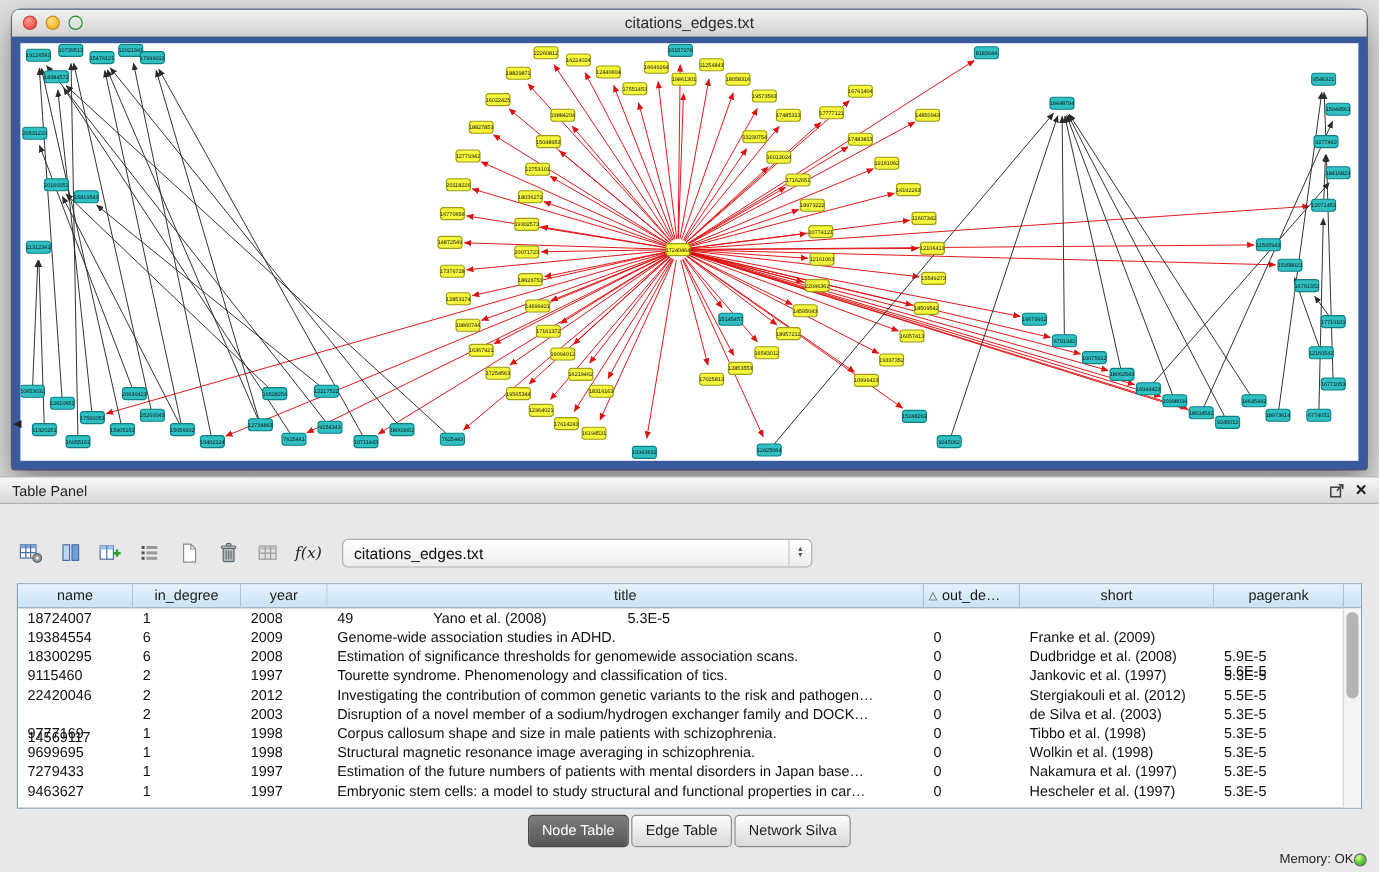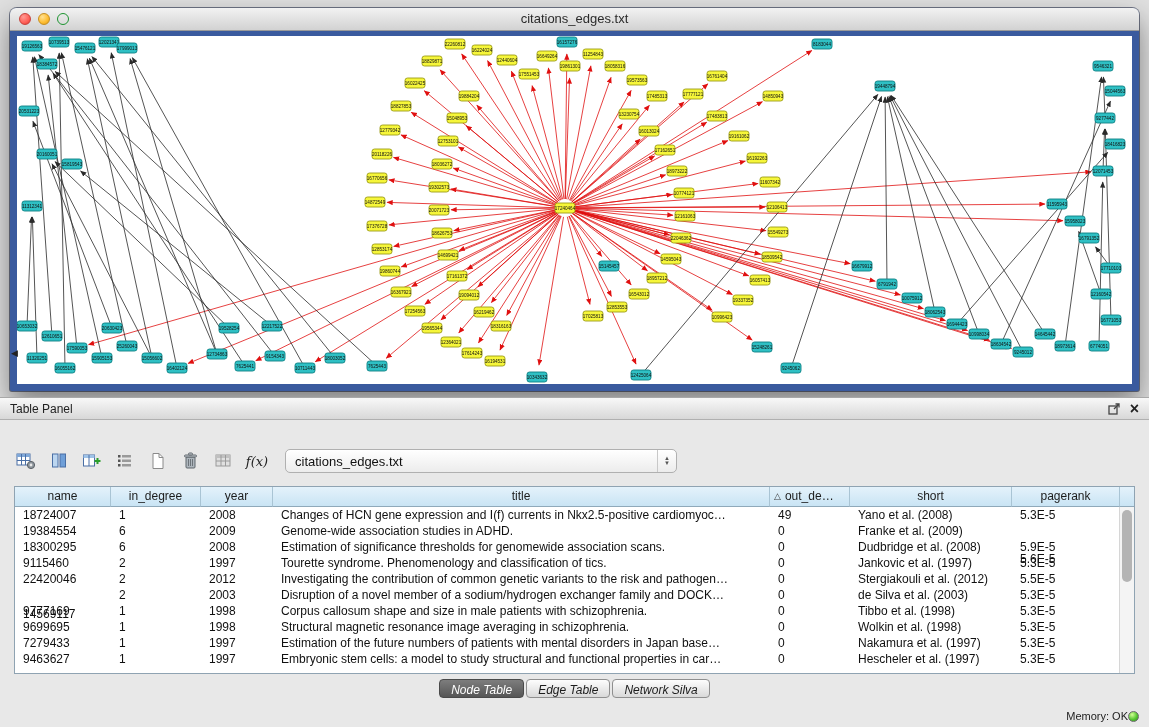--- a/index.html
+++ b/index.html
@@ -42,21 +42,21 @@
   .th.sorted{justify-content:flex-start;padding-left:4px;}
   .th .tri{font-size:9px;margin-right:4px;color:#3c3c3c;}
   .corner{box-sizing:border-box;width:14px;height:20px;background:linear-gradient(#e4f2fb,#c9e4f4);border-bottom:1px solid #8fa9ba;}
   .tbody{position:absolute;left:0;top:20px;bottom:0;width:1105px;overflow:hidden;}
   .tr{display:flex;height:16px;}
   .td{box-sizing:border-box;height:16px;line-height:16px;font-size:12px;color:#101010;padding-left:8px;white-space:nowrap;overflow:hidden;}
   .vscroll{position:absolute;right:0;top:20px;bottom:0;width:14px;background:#f4f4f4;border-left:1px solid #d6d6d6;}
   .vthumb{position:absolute;left:2px;right:2px;top:3px;height:72px;border-radius:5px;background:#b4b4b4;}
 
   .tabs-row{margin-top:5px;text-align:center;}
-  .tab{display:inline-block;height:19px;line-height:17px;padding:2px 11px;font-size:12px;font-family:"Liberation Sans",sans-serif;border:1px solid #8f8f8f;background:linear-gradient(#fdfdfd,#d9d9d9);color:#1c1c1c;border-radius:4px;margin:0 1px;cursor:default;font-style:italic;}
+  .tab{display:inline-block;height:27px;line-height:17px;padding:2px 11px;font-size:12px;font-family:"Liberation Sans",sans-serif;border:1px solid #8f8f8f;background:linear-gradient(#fdfdfd,#d9d9d9);color:#1c1c1c;border-radius:4px;margin:0 1px;cursor:default;}
   .tab.sel{background:linear-gradient(#7d7d7d,#565656);color:#ffffff;border-color:#4a4a4a;}
 
   .status-row{position:absolute;right:10px;bottom:5px;display:flex;align-items:center;font-size:11px;color:#222;}
   .mem-dot{width:11px;height:11px;border-radius:50%;background:radial-gradient(circle at 35% 30%,#d2ff96,#58c832 55%,#2f8f1d);border:1px solid #6a6a6a;box-sizing:border-box;}
 </style>
 </head>
 <body>
 
 <div class="screen">
 
@@ -811,21 +811,20 @@
             <div class="th" style="width: 108px;">
               <span>pagerank</span>
             </div>
             <div class="corner"></div>
           </div>
         <div class="tbody" id="tbody">
             <div class="tr">
               <div class="td" style="width: 96px;">18724007</div>
               <div class="td" style="width: 90px;">1</div>
               <div class="td" style="width: 72px;">2008</div>
-              <div class="td" style="width: 497px;">Changes of HCN gene expression and I(f) currents in Nkx2.5-positive cardiomyoc…</div>
               <div class="td" style="width: 80px;">49</div>
               <div class="td" style="width: 162px;">Yano et al. (2008)</div>
               <div class="td" style="width: 108px;">5.3E-5</div>
             </div>
             <div class="tr">
               <div class="td" style="width: 96px;">19384554</div>
               <div class="td" style="width: 90px;">6</div>
               <div class="td" style="width: 72px;">2009</div>
               <div class="td" style="width: 497px;">Genome-wide association studies in ADHD.</div>
               <div class="td" style="width: 80px;">0</div>

